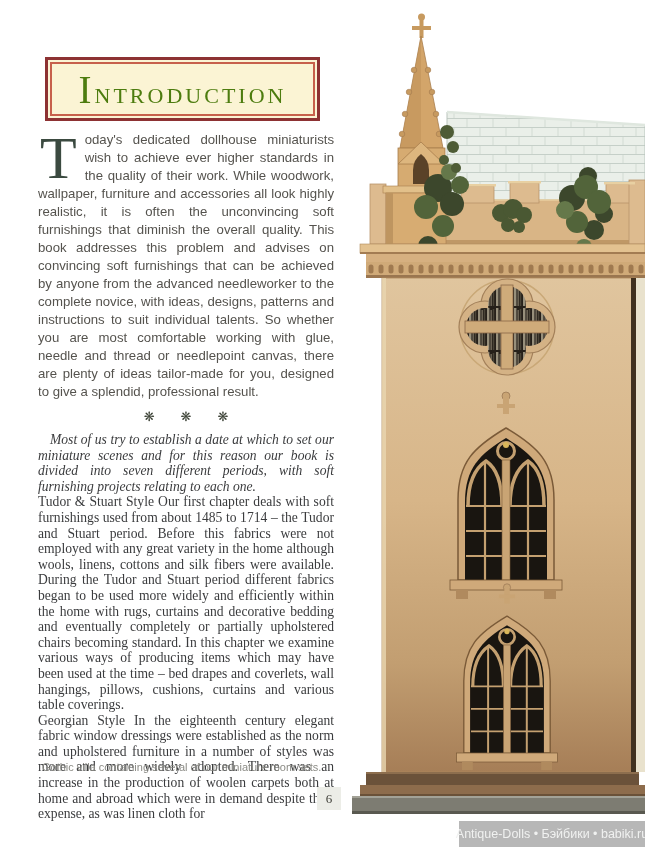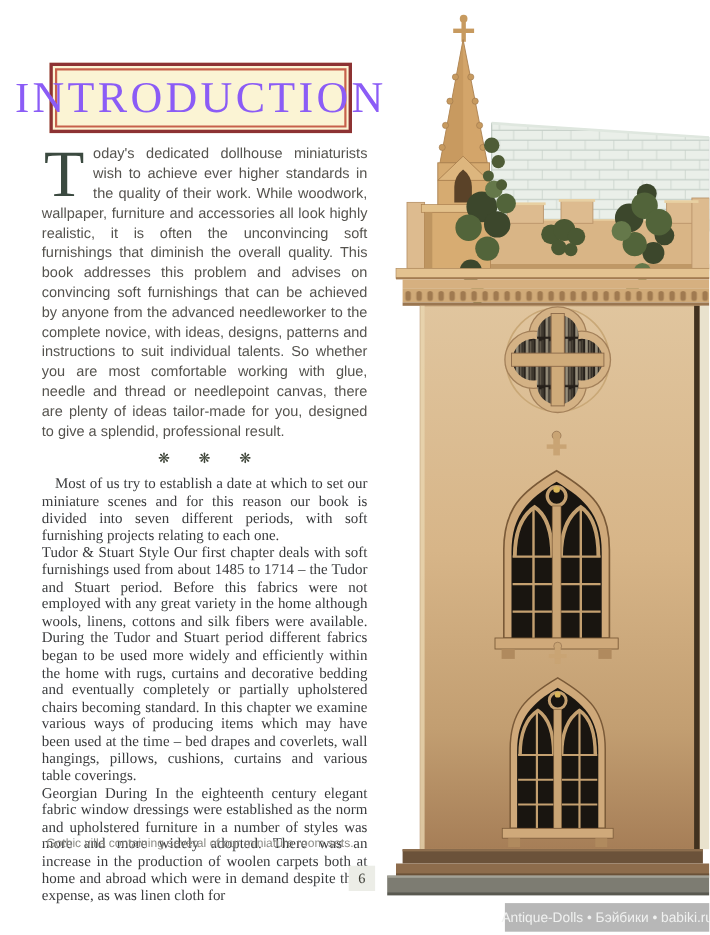--- a/index.html
+++ b/index.html
@@ -14,22 +14,22 @@
   .titlebox {
     position:absolute; left:45px; top:57px; width:275px; height:64px;
     box-sizing:border-box;
     background:#fbf4d4;
     border:3px solid #8d3233;
     box-shadow: inset 0 0 0 2px #fbf4d4, inset 0 0 0 4px #c7604b;
     display:flex; align-items:center; justify-content:center;
   }
   .titlebox h1 {
     margin:0; font-family:"Liberation Serif", serif;
-    font-weight:500; font-size:40px; letter-spacing:3px;
-    color:#8b5cf6; text-transform:uppercase; line-height:1;
+    font-weight:500; font-size:22px; letter-spacing:3px;
+    color:#4d7c0f; text-transform:uppercase; line-height:1;
   }
   .titlebox h1::first-letter { font-size:39px; }
 
   
   .column { position:absolute; left:38px; top:131px; width:296px; }
   .p-sans {
     margin:0; font-size:13.2px; line-height:18px; color:#55534e;
     text-align:justify;
   }
   .dropcap {
@@ -40,21 +40,21 @@
   .flowers {
     text-align:center; color:#3c4236; font-size:13px;
     margin:8px 0 7px 0; height:16px;
   }
   .flowers span { margin:0 13px; }
   .p-serif {
     margin:0; font-family:"Liberation Serif", serif;
     font-size:13.6px; line-height:15.6px; color:#3a3b3d;
     text-align:justify;
   }
-  .p-serif.indent { text-indent:12px; }
+  .p-serif.indent { text-indent:12px;font-style:italic; }
   .runhead { font-weight:400; }
 
   .caption {
     position:absolute; left:42px; top:761px; width:300px;
     font-size:11px; color:#8b8b85;
   }
   .pagenum {
     position:absolute; left:317px; top:787px; width:24px; height:23px;
     background:#ecede7; display:flex; align-items:center; justify-content:center;
     font-family:"Liberation Serif", serif; font-size:13px; color:#3f3f38;
@@ -79,21 +79,21 @@
     <p class="p-sans"><span class="dropcap">T</span><span>oday's dedicated dollhouse miniaturists wish to achieve ever higher standards in the quality of their work. While woodwork, wallpaper, furniture and accessories all look highly realistic, it is often the unconvincing soft furnishings that diminish the overall quality. This book addresses this problem and advises on convincing soft furnishings that can be achieved by anyone from the advanced needleworker to the complete novice, with ideas, designs, patterns and instructions to suit individual talents. So whether you are most comfortable working with glue, needle and thread or needlepoint canvas, there are plenty of ideas tailor-made for you, designed to give a splendid, professional result.</span></p>
 
     <div class="flowers">
       <span>❋</span><span>❋</span><span>❋</span>
     </div>
 
     <p class="p-serif indent">Most of us try to establish a date at which to set our miniature scenes and for this reason our book is divided into seven different periods, with soft furnishing projects relating to each one.</p>
 
     <p class="p-serif"><b class="runhead">Tudor &amp; Stuart Style</b> <span>Our first chapter deals with soft furnishings used from about 1485 to 1714 – the Tudor and Stuart period. Before this fabrics were not employed with any great variety in the home although wools, linens, cottons and silk fibers were available. During the Tudor and Stuart period different fabrics began to be used more widely and efficiently within the home with rugs, curtains and decorative bedding and eventually completely or partially upholstered chairs becoming standard. In this chapter we examine various ways of producing items which may have been used at the time – bed drapes and coverlets, wall hangings, pillows, cushions, curtains and various table coverings.</span></p>
 
-    <p class="p-serif"><b class="runhead">Georgian During</b> <span>In the eighteenth century elegant fabric window dressings were established as the norm and upholstered furniture in a number of styles was more and more widely adopted. There was an increase in the production of woolen carpets both at home and abroad which were in demand despite their expense, as was linen cloth for</span></p>
+    <p class="p-serif"><b class="runhead">Georgian Style</b> <span>In the eighteenth century elegant fabric window dressings were established as the norm and upholstered furniture in a number of styles was more and more widely adopted. There was an increase in the production of woolen carpets both at home and abroad which were in demand despite their expense, as was linen cloth for</span></p>
   </div>
 
   <div class="caption">Gothic villa containing several of our miniature room sets.</div>
 
   <div class="pagenum">6</div>
 
   <svg class="photo" viewBox="348 0 297 820" width="297" height="820" xmlns="http://www.w3.org/2000/svg">
     <defs>
       <pattern id="slate" x="447" y="110" width="26" height="18" patternUnits="userSpaceOnUse">
         <rect width="26" height="18" fill="#eaefe9"></rect>

